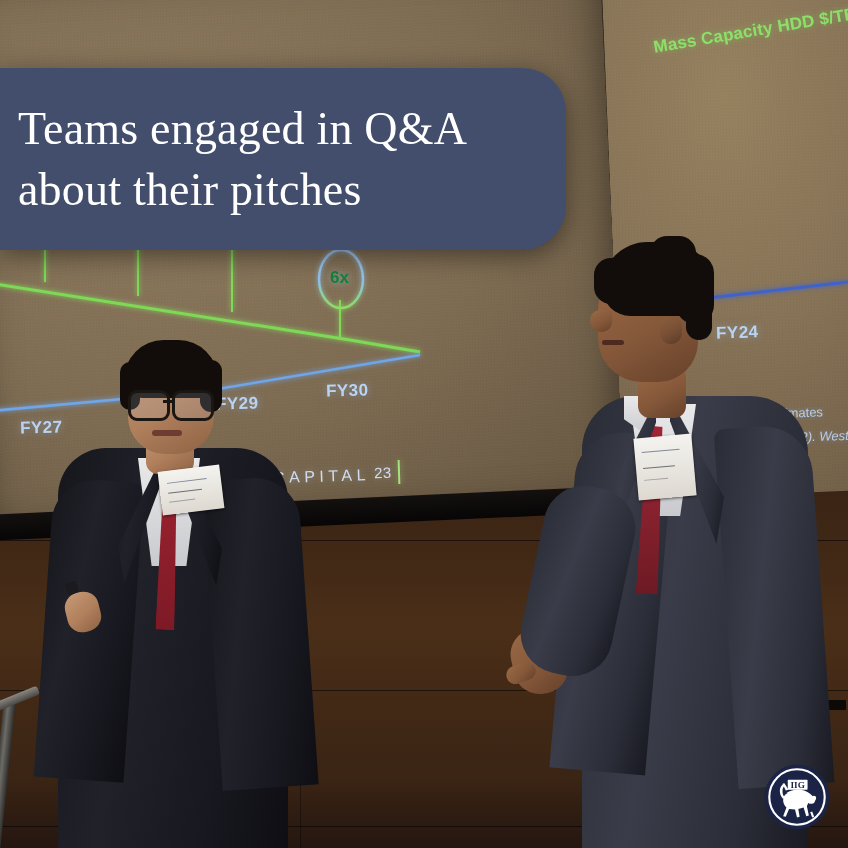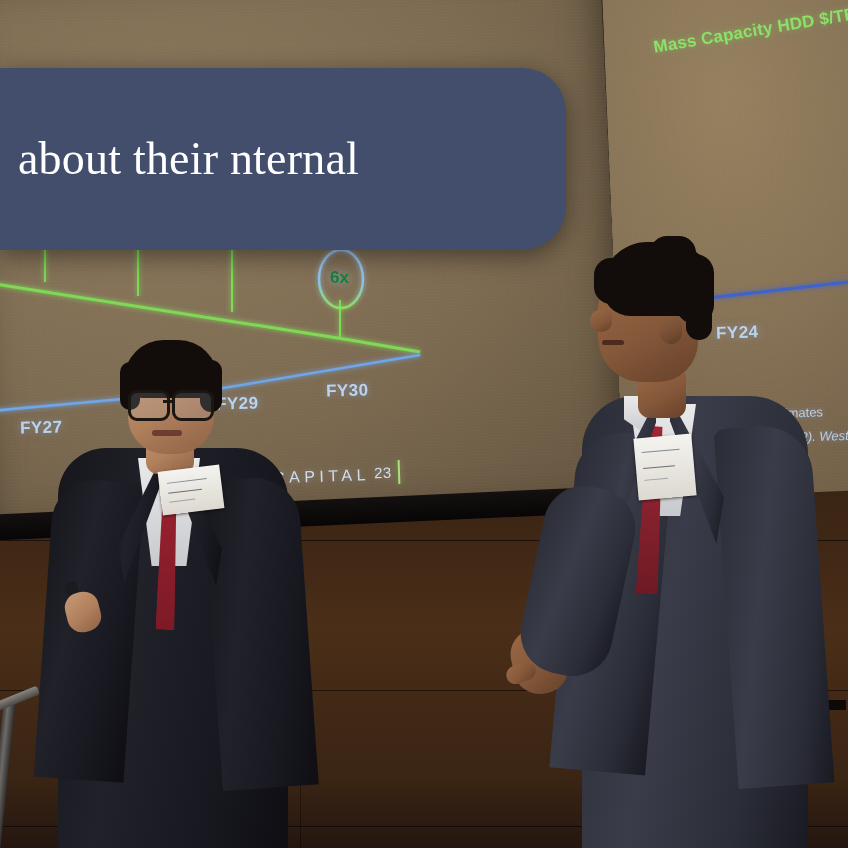--- a/index.html
+++ b/index.html
@@ -374,18 +374,40 @@
 
     <div class="badge-tag" style="left:146px;top:200px;width:58px;height:62px;transform:rotate(-5deg)">
       <div class="badge-line" style="left:7px;top:14px;width:38px"></div>
       <div class="badge-line" style="left:7px;top:30px;width:32px;background:rgba(30,30,40,.6)"></div>
       <div class="badge-line" style="left:7px;top:42px;width:24px;background:rgba(80,80,95,.45)"></div>
     </div>
   </div>
 
   <div class="caption-panel">
     <div class="caption-text">
-      <div>about their nternal</div>
+      <div>Teams engaged in Q&amp;A</div>
+      <div>about their pitches</div>
     </div>
   </div>
 
+  <div class="logo-badge">
+    <svg viewBox="0 0 100 100" width="66" height="66">
+      <circle cx="50" cy="50" r="49" fill="#1B2347"></circle>
+      <circle cx="50" cy="50" r="42" fill="none" stroke="#ffffff" stroke-width="3.2"></circle>
+      <circle cx="50" cy="50" r="36" fill="#1B2347"></circle>
+
+      <rect x="36" y="24" width="30" height="15" fill="#ffffff" rx="1"></rect>
+      <text x="51" y="36.5" text-anchor="middle" font-family="Liberation Serif, serif" font-size="14" font-weight="700" fill="#1B2347">IIG</text>
+
+      <g fill="#ffffff">
+        <path d="M70 52 c3 -4 6 -5 8 -3 c2 2 1 6 -2 8 l-3 2 z"></path>
+        <path d="M34 44 c6 -4 14 -6 22 -5 c7 1 12 4 16 8 c3 3 5 6 5 9 c0 2 -1 3 -3 4
+                 c-3 1 -5 0 -7 -1 l-2 5 l3 14 l-4 1 l-4 -13 l-8 2 l2 12 l-4 1 l-3 -12
+                 l-9 -1 l-5 12 l-4 -1 l5 -13 c-3 -3 -5 -7 -5 -11 c0 -5 2 -9 7 -11 z"></path>
+        <path d="M33 40 l-5 -10 l3 -1 l6 10 z"></path>
+        <path d="M30 30 c-4 2 -6 6 -6 11 c0 5 2 9 5 12 l2 -3 c-2 -2 -3 -5 -3 -9
+                 c0 -4 2 -7 4 -9 z"></path>
+        <path d="M73 72 l3 8 l-3 1 l-3 -8 z"></path>
+      </g>
+    </svg>
+  </div>
 
 </div>
 
 </body></html>

